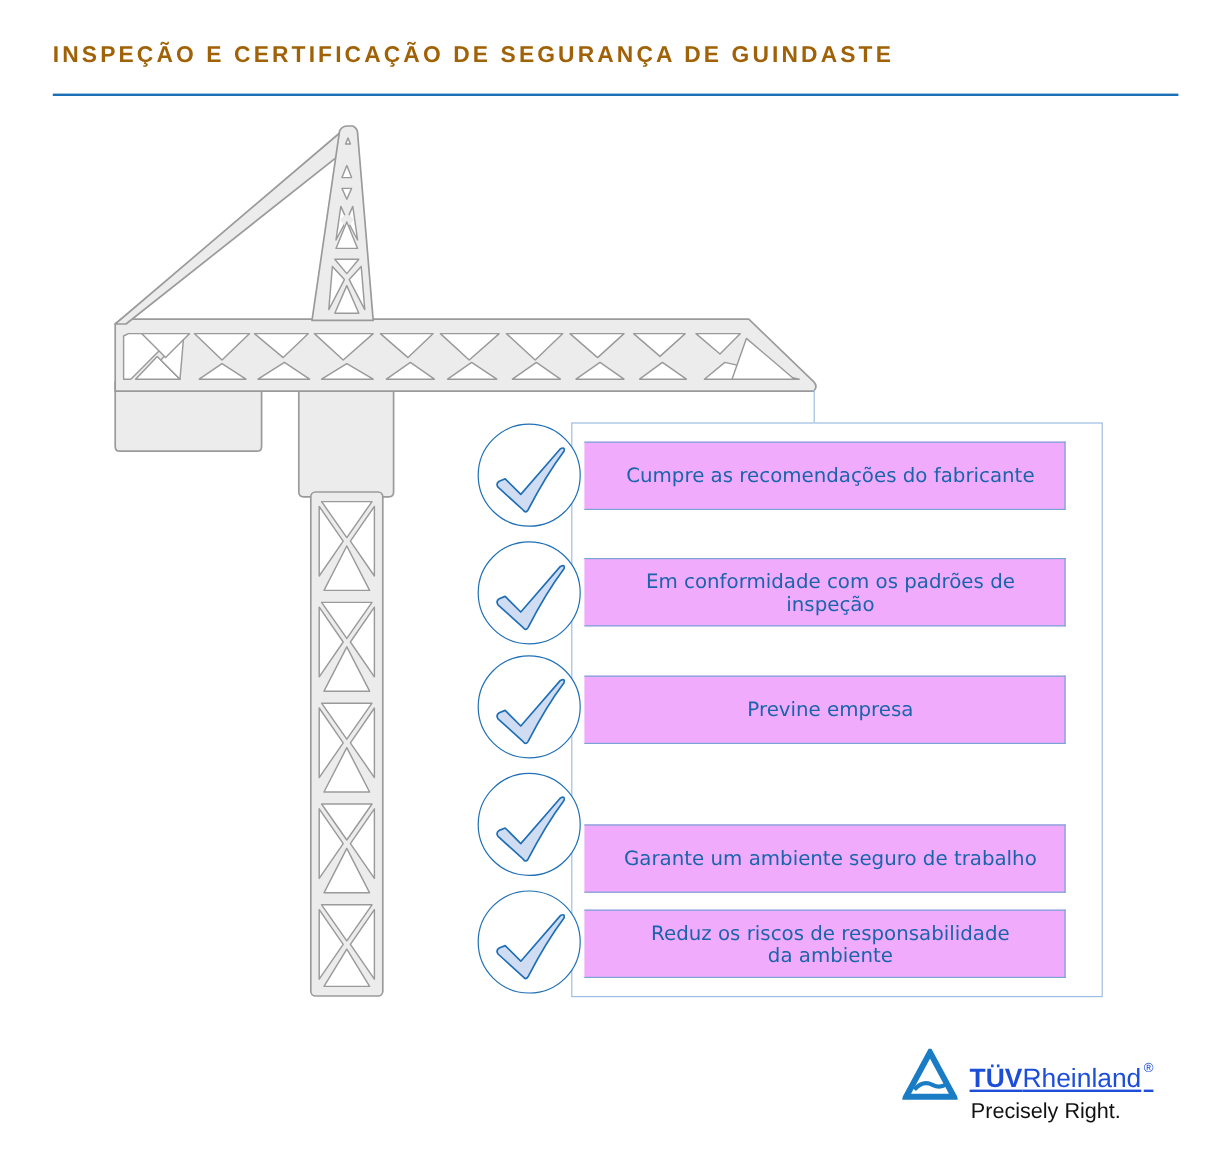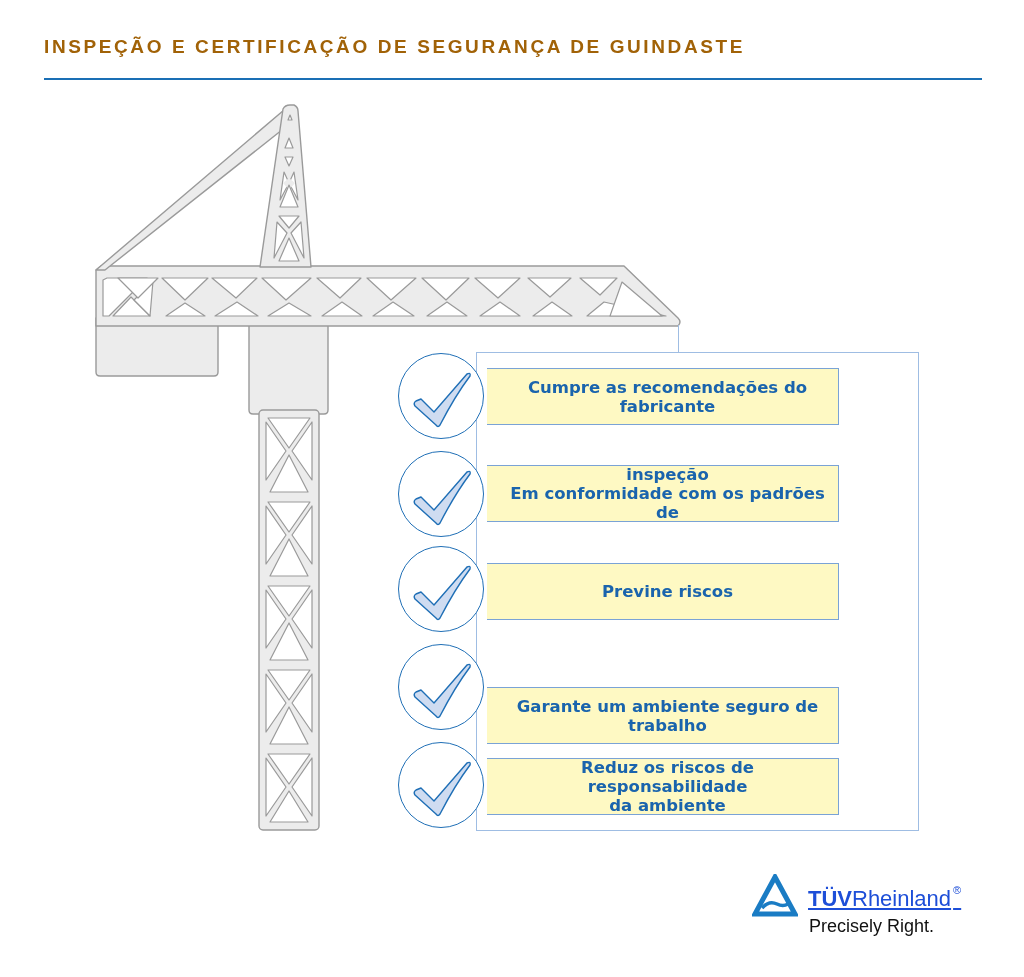--- a/index.html
+++ b/index.html
@@ -2,21 +2,21 @@
 <html><head>
 <meta charset="utf-8">
 <style>
   html, body { margin:0; padding:0; background:#ffffff; }
   body { width:1024px; height:977px; position:relative; overflow:hidden; font-family:"Liberation Sans", sans-serif; }
   .title { position:absolute; left:44px; top:36px; font-family:"Liberation Sans", sans-serif; font-weight:bold; font-size:19px; letter-spacing:2.6px; color:#a16207; white-space:nowrap; }
   .rule { position:absolute; left:44px; top:78px; width:938px; height:2px; background:#1a6fb5; }
   .crane { position:absolute; left:0; top:0; }
   .panel { position:absolute; left:476px; top:352px; width:443px; height:479px; border:1.5px solid #9fbde3; box-sizing:border-box; background:#fff; }
   .connector { position:absolute; left:678px; top:325px; width:1px; height:28px; background:#9fbde3; }
-  .band { position:absolute; left:487px; width:352px; height:57px; background:#fef9c3; border:1.5px solid #7aa3d6; border-left:none; box-sizing:border-box; display:flex; align-items:center; justify-content:center; text-align:center; color:#1a64ad; font-family:"DejaVu Sans", sans-serif; font-size:16.5px; line-height:19px; padding:0 8px 0 18px;font-weight:bold; }
+  .band { position:absolute; left:487px; width:401px; height:57px; background:#f0abfc; border:1.5px solid #7aa3d6; border-left:none; box-sizing:border-box; display:flex; align-items:center; justify-content:center; text-align:center; color:#1a64ad; font-family:"DejaVu Sans", sans-serif; font-size:16.5px; line-height:19px; padding:0 8px 0 18px; }
   .circle { position:absolute; width:86px; height:86px; border-radius:50%; border:1.5px solid #1f6fb6; background:#fff; box-sizing:border-box; }
   .circle svg { position:absolute; left:0; top:0; }
   .logo { position:absolute; left:752px; top:874px; width:240px; height:64px; }
   .logo-mark { position:absolute; left:0; top:0; }
   .logo-brand { position:absolute; left:56px; top:12px; font-family:"Liberation Sans", sans-serif; font-size:22px; color:#1d4ed8; white-space:nowrap;text-decoration:underline; }
   .logo-brand b { font-weight:bold; }
   .logo-brand sup { font-size:11px; vertical-align:top; position:relative; top:-2px; margin-left:2px; }
   .logo-tag { position:absolute; left:57px; top:42px; font-family:"Liberation Sans", sans-serif; font-size:18px; color:#111; white-space:nowrap; }
 </style>
 </head>
@@ -117,27 +117,27 @@
 <div class="connector"></div>
 <div class="panel"></div>
 
 <div class="band" style="top:368px;">
   <div>
       <div>Cumpre as recomendações do fabricante</div>
     </div>
 </div>
 <div class="band" style="top:465px;">
   <div>
+      <div>Em conformidade com os padrões de</div>
       <div>inspeção</div>
-      <div>Em conformidade com os padrões de</div>
     </div>
 </div>
 <div class="band" style="top:563px;">
   <div>
-      <div>Previne riscos</div>
+      <div>Previne empresa</div>
     </div>
 </div>
 <div class="band" style="top:687px;">
   <div>
       <div>Garante um ambiente seguro de trabalho</div>
     </div>
 </div>
 <div class="band" style="top:758px;">
   <div>
       <div>Reduz os riscos de responsabilidade</div>

